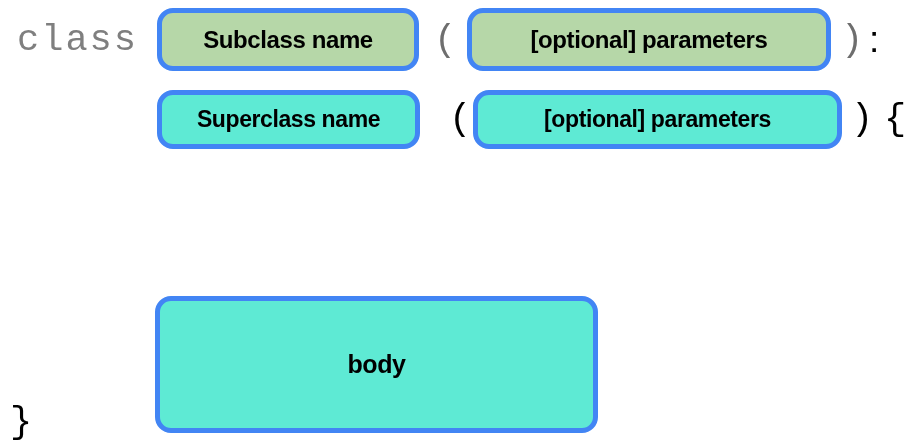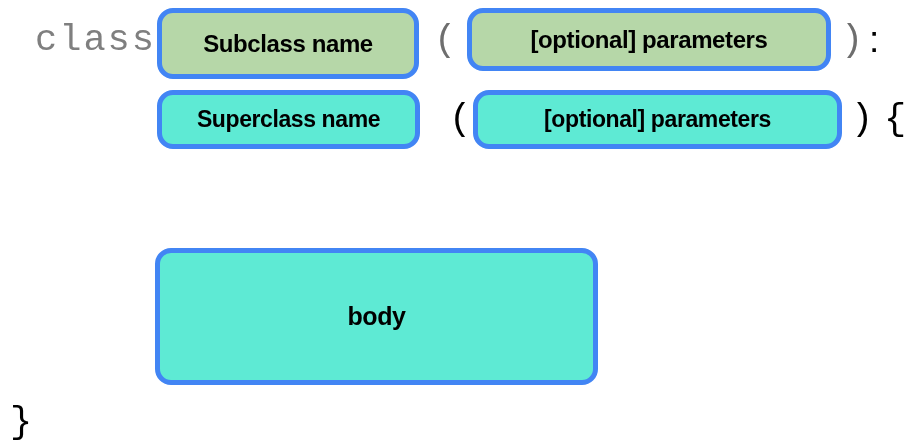--- a/index.html
+++ b/index.html
@@ -60,23 +60,23 @@
     font-size: 37px;
     font-family: "Liberation Sans", sans-serif;
     font-weight: 400;
   }
   .code.punc-black {
     color: #000000;
     font-size: 37px;
   }
 
   
-  #kw-class        { left: 17px;  top: 22px; margin-left: 18px; }
+  #kw-class        { left: 17px;  top: 22px; }
 
-  #slot-subclass   { left: 157px; top: 8px;   width: 262px; height: 71px; font-size: 24px; }
+  #slot-subclass   { left: 157px; top: 8px;   width: 262px; height: 63px; font-size: 24px; }
   #paren-open-1    { left: 434px; top: 22px; }
   #slot-params-1   { left: 467px; top: 8px;   width: 364px; height: 63px; font-size: 24px; }
   #paren-close-1   { left: 841px; top: 22px; }
   #colon-1         { left: 869px; top: 21px; }
 
   #slot-superclass { left: 157px; top: 90px;  width: 263px; height: 59px; font-size: 23px; }
   #paren-open-2    { left: 449px; top: 101px; }
   #slot-params-2   { left: 473px; top: 90px;  width: 369px; height: 59px; font-size: 23px; }
   #paren-close-2   { left: 851px; top: 101px; }
   #brace-open      { left: 884px; top: 101px; }
@@ -113,19 +113,19 @@
   <span class="code punc-black" id="paren-open-2" style="color: rgb(0, 0, 0);">(</span>
 
   <div class="slot" id="slot-params-2" style="border-color: rgb(66, 133, 244);">
     <span>[optional] parameters</span>
   </div>
 
   <span class="code punc-black" id="paren-close-2" style="color: rgb(0, 0, 0);">)</span>
 
   <span class="code punc-black" id="brace-open" style="color: rgb(0, 0, 0);">{</span>
 
-  <div class="slot" id="slot-body" style="border-color: rgb(66, 133, 244);">
+  <div class="slot" id="slot-body" style="border-color: rgb(66, 133, 244); margin-top: 48px;">
     <span>body</span>
   </div>
 
   <span class="code punc-black" id="brace-close" style="color: rgb(0, 0, 0);">}</span>
 
 </div>
 
 </body></html>

